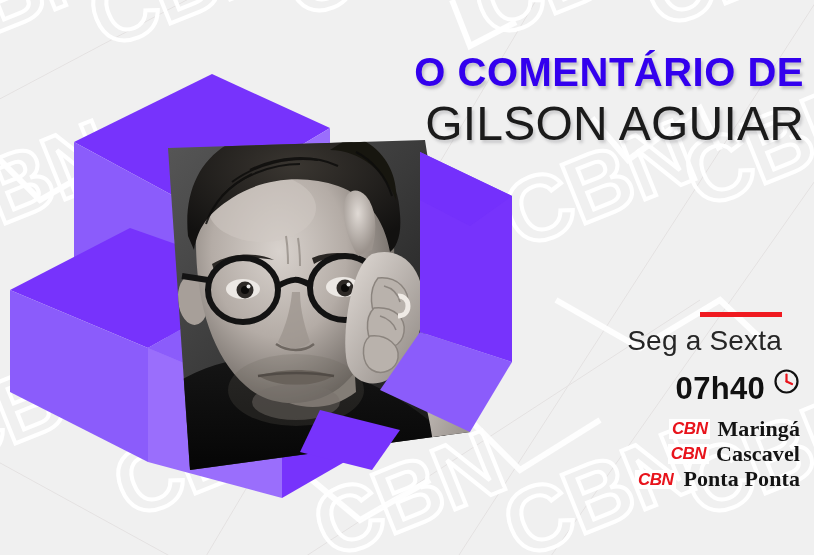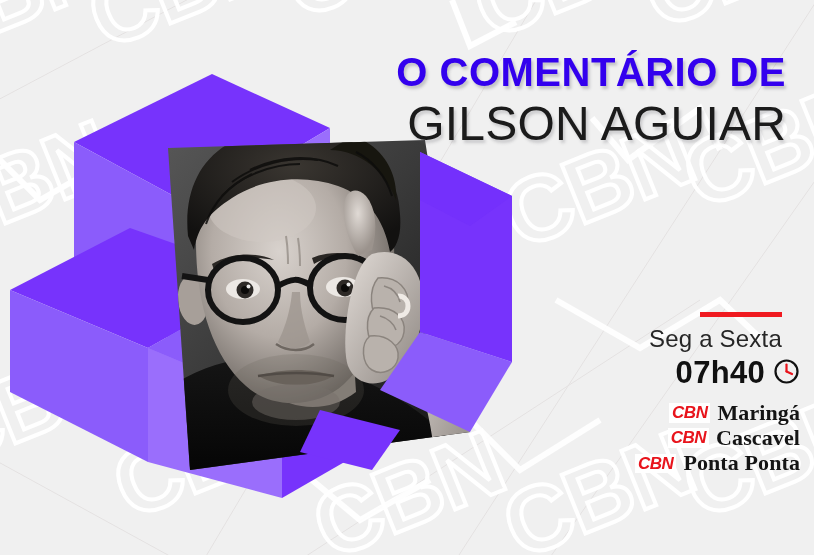--- a/index.html
+++ b/index.html
@@ -19,21 +19,21 @@
   
   .bg-layer{position:absolute;inset:0;overflow:hidden;}
   .bg-svg{position:absolute;left:0;top:0;width:814px;height:555px;}
 
   
   .art-svg{position:absolute;left:0;top:0;width:814px;height:555px;}
 
   
   .headline{
     position:absolute;
-    right:28px;top:52px;
+    right:10px;top:52px;
     text-align:right;
     line-height:1;
     user-select:none;
   }
   .headline-top{
     font-family:"Liberation Sans", sans-serif;
     font-weight:bold;
     font-size:40px;
     letter-spacing:0.5px;
     color:#3300ee;
@@ -71,31 +71,32 @@
     margin-bottom:8px;
   }
   .row{
     display:flex;
     align-items:center;
     justify-content:flex-end;
     gap:8px;
     white-space:nowrap;
   }
   .line-days{
-    font-size:24px;
+    font-size:28px;
     color:#262626;
     font-weight:normal;
     margin-right:18px;
     letter-spacing:0.2px;
   }
   .line-time{
     font-size:31px;
     font-weight:bold;
     color:#111;
     letter-spacing:0.3px;
+    margin-top:12px;
   }
   .line-freq{
     font-size:26px;
     color:#262626;
     letter-spacing:0.2px;
   }
   .row-time{margin-top:2px;}
   .row-freq{margin-top:3px;}
   .icon-clock{display:block;}
   .icon-radio{display:block;}

